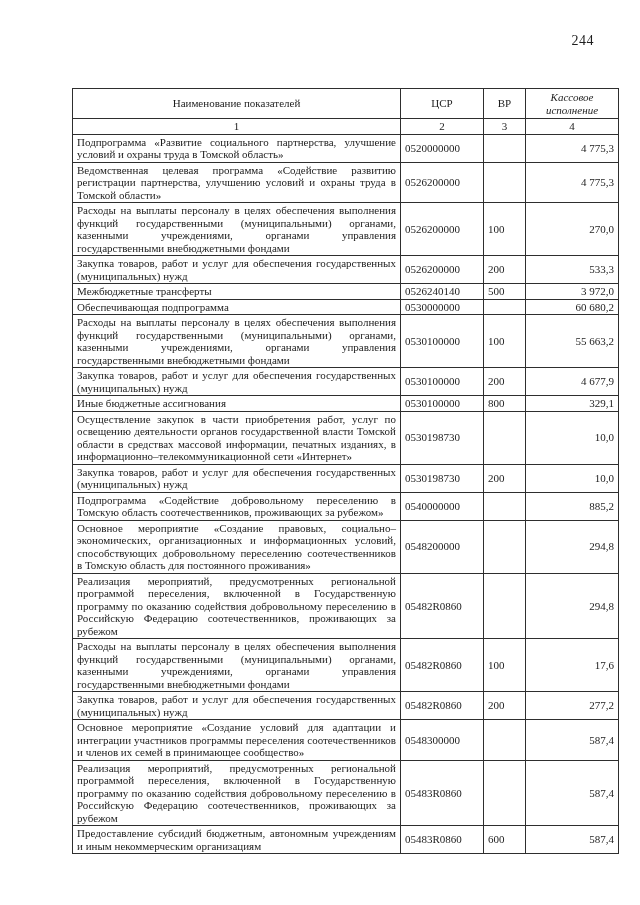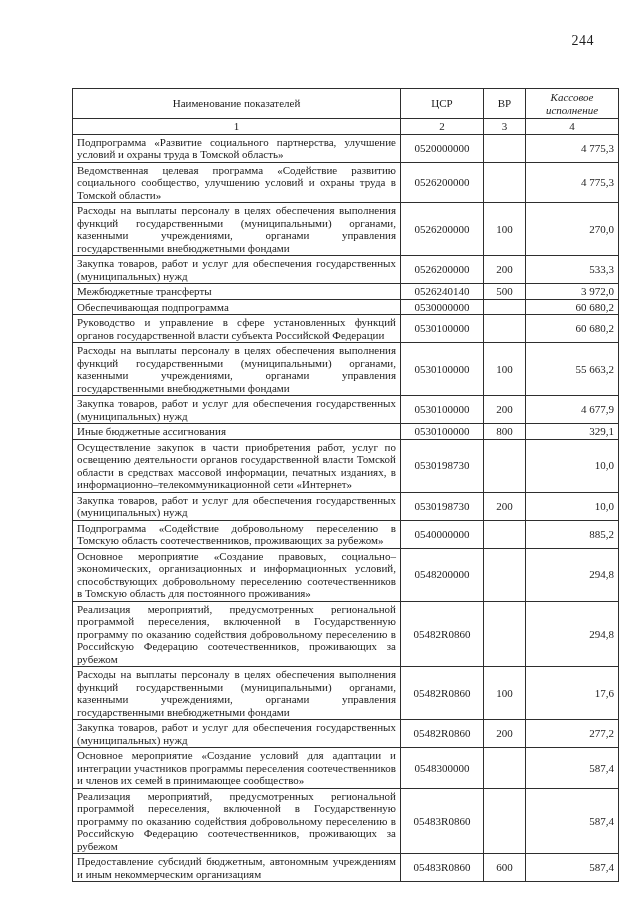--- a/index.html
+++ b/index.html
@@ -48,21 +48,21 @@
   }
   tr.colnum-row th {
     height: 11px;
   }
   td.c-name {
     text-align: justify;
     vertical-align: top;
   }
   td.c-csr,
   td.c-vr {
-    text-align: center;
+    text-align: left;
     vertical-align: middle;
   }
   td.c-cash {
     text-align: right;
     vertical-align: middle;
     padding-right: 5px;
   }
   th.h-cash {
     padding-left: 10px;
     padding-right: 10px;
@@ -97,21 +97,21 @@
   </thead>
   <tbody>
   <tr>
     <td class="c-name">Подпрограмма «Развитие социального партнерства, улучшение условий и охраны труда в Томской область»</td>
     <td class="c-csr">0520000000</td>
     <td class="c-vr"></td>
     <td class="c-cash">4 775,3</td>
   </tr>
 
   <tr>
-    <td class="c-name">Ведомственная целевая программа «Содействие развитию социального сообщество, улучшению условий и охраны труда в Томской области»</td>
+    <td class="c-name">Ведомственная целевая программа «Содействие развитию регистрации партнерства, улучшению условий и охраны труда в Томской области»</td>
     <td class="c-csr">0526200000</td>
     <td class="c-vr"></td>
     <td class="c-cash">4 775,3</td>
   </tr>
 
   <tr>
     <td class="c-name">Расходы на выплаты персоналу в целях обеспечения выполнения функций государственными (муниципальными) органами, казенными учреждениями, органами управления государственными внебюджетными фондами</td>
     <td class="c-csr">0526200000</td>
     <td class="c-vr">100</td>
     <td class="c-cash">270,0</td>
@@ -132,26 +132,20 @@
     <td class="c-cash">3 972,0</td>
   </tr>
 
   <tr>
     <td class="c-name">Обеспечивающая подпрограмма</td>
     <td class="c-csr">0530000000</td>
     <td class="c-vr"></td>
     <td class="c-cash">60 680,2</td>
   </tr>
 
-  <tr>
-    <td class="c-name">Руководство и управление в сфере установленных функций органов государственной власти субъекта Российской Федерации</td>
-    <td class="c-csr">0530100000</td>
-    <td class="c-vr"></td>
-    <td class="c-cash">60 680,2</td>
-  </tr>
 
   <tr>
     <td class="c-name">Расходы на выплаты персоналу в целях обеспечения выполнения функций государственными (муниципальными) органами, казенными учреждениями, органами управления государственными внебюджетными фондами</td>
     <td class="c-csr">0530100000</td>
     <td class="c-vr">100</td>
     <td class="c-cash">55 663,2</td>
   </tr>
 
   <tr>
     <td class="c-name">Закупка товаров, работ и услуг для обеспечения государственных (муниципальных) нужд</td>

